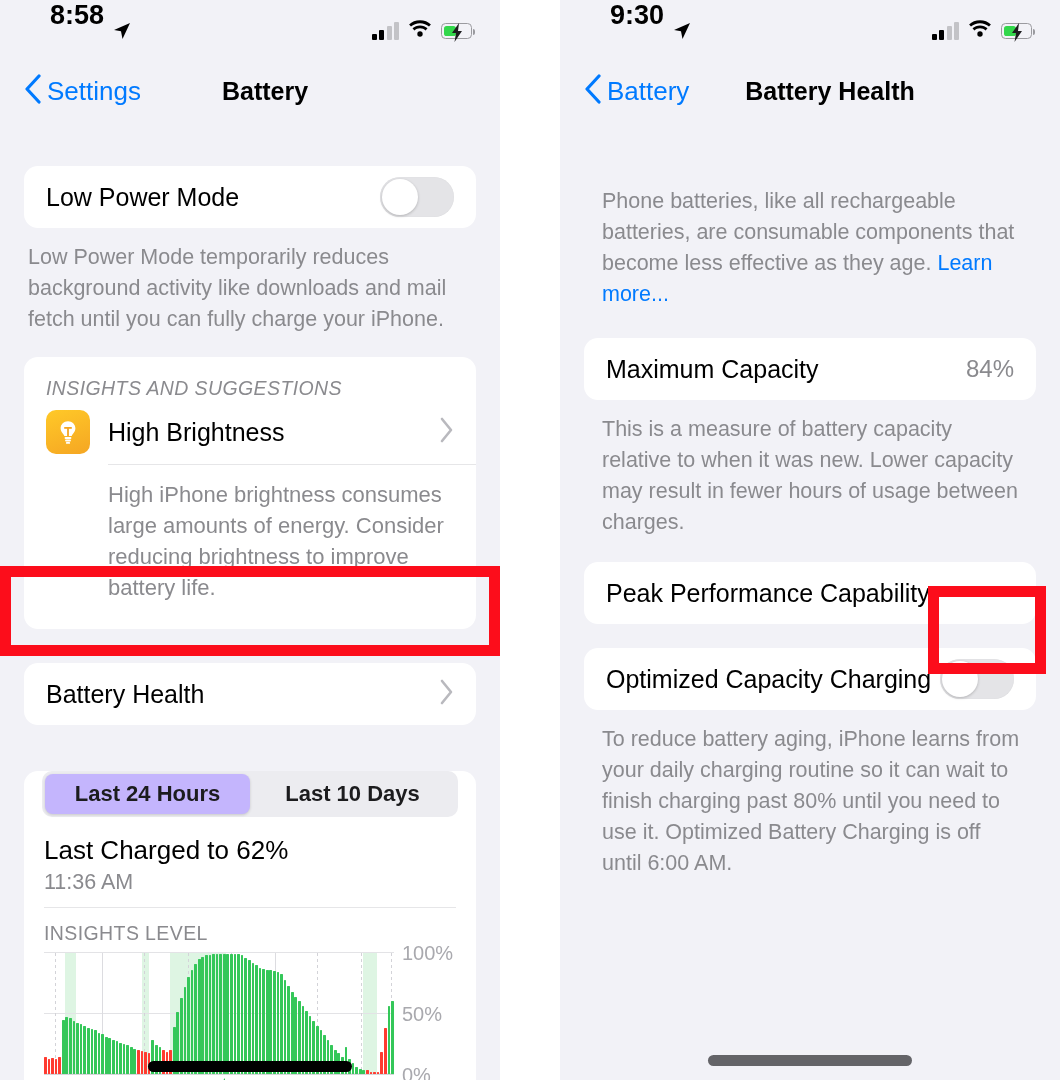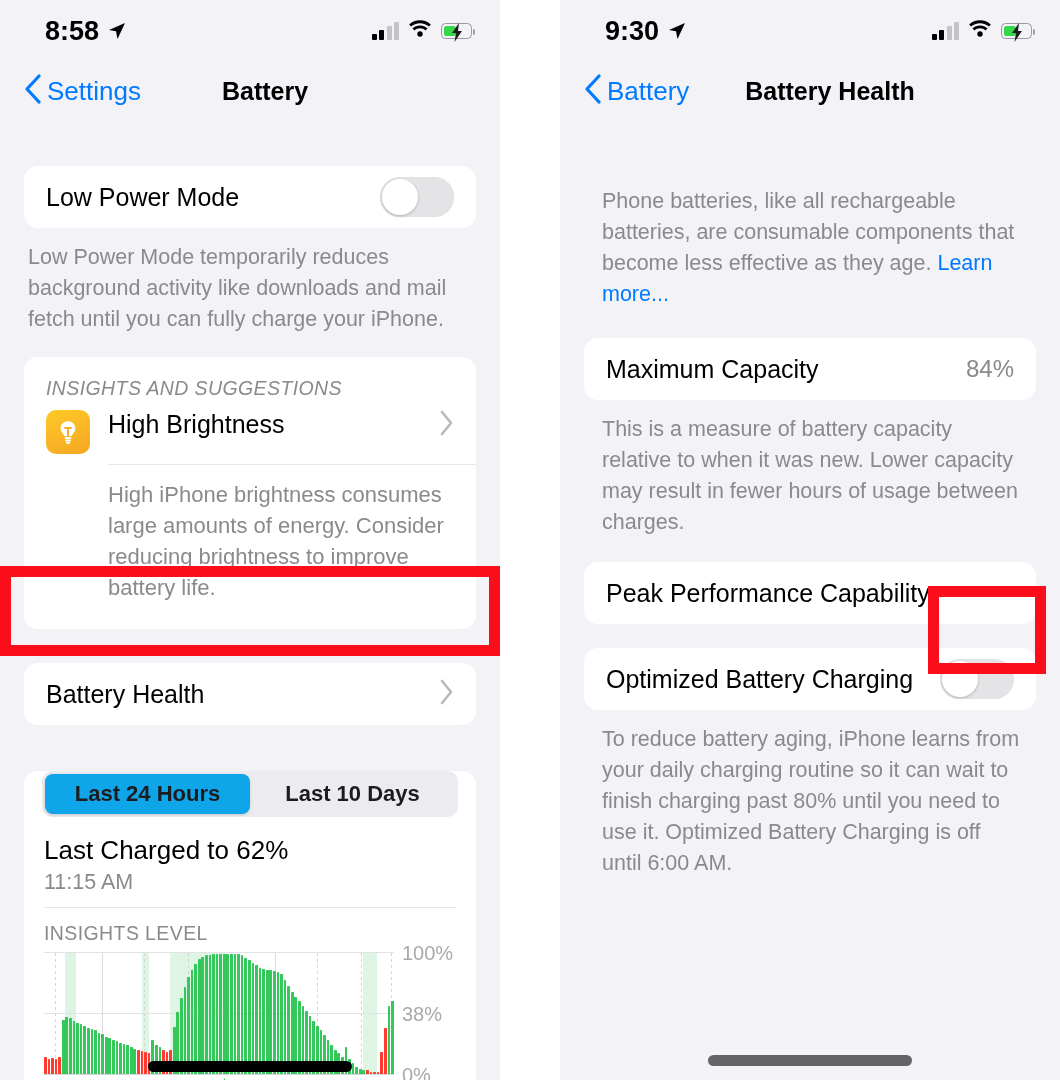--- a/index.html
+++ b/index.html
@@ -14,23 +14,22 @@
   .phone {
     position: absolute; top: 0; height: 1080px;
     background: #f2f2f7; overflow: hidden;
   }
   #phone-left  { left: 0px;   width: 500px; }
   #phone-right { left: 560px; width: 500px; }
 
   
   .statusbar {
     position: relative; height: 62px;
-    display: flex; align-items: center;
-    padding: 0 28px 0 25px;
-    margin-left: 20px;
+    display: flex; 
+    padding: 0 28px 0 50px;
   }
   .clock {
     font-size: 27px; font-weight: bold; color: #000;
     letter-spacing: 0px;
   }
   .loc-arrow { margin-left: 8px; display:flex; align-items:center; }
   .sb-right { margin-left: auto; display: flex; align-items: center; gap: 9px; }
 
   .signal { display: flex; align-items: flex-end; gap: 2.5px; height: 17px; }
   .signal i { display:block; width: 5px; background:#000; border-radius:1px; }
@@ -101,21 +100,21 @@
     background:#fff; box-shadow: 0 1px 3px rgba(0,0,0,.22);
   }
 
   
   .insights { padding: 0 0 4px 0; }
   .insights-hdr {
     font-size: 19.5px; letter-spacing:.4px; color:#8a8a8e;
     padding: 20px 22px 6px 22px;
     font-style: italic;
   }
-  .insight-row { display:flex; padding: 4px 22px 10px 22px; }
+  .insight-row { display:flex; align-items:center; padding: 4px 22px 10px 22px; }
   .bulb-icon {
     width: 44px; height: 44px; border-radius: 10px;
     background: linear-gradient(160deg,#ffc928 0%, #f5a623 100%);
     display:flex; align-items:center; justify-content:center; flex:0 0 auto;
   }
   .insight-title { font-size: 25px; color:#000; margin-left: 18px; }
   .insight-sep { height:1px; background:#e6e6e8; margin-left: 84px; }
   .insight-body {
     font-size: 22px; line-height: 31px; color:#8a8a8e;
     padding: 14px 22px 22px 84px;
@@ -125,21 +124,21 @@
   .usage-card { margin: 0 24px; background:#fff; border-radius:14px; padding-bottom: 6px; }
   .seg {
     display:flex; margin: 16px 18px 0 18px;
     background:#ececf0; border-radius: 10px; padding: 3px; height: 46px;
   }
   .seg > div {
     flex:1; display:flex; align-items:center; justify-content:center;
     font-size: 22px; font-weight:bold; color:#1c1c1e; cursor:pointer;
     border-radius: 8px;
   }
-  .seg > div.active { background:#0ea5e9; box-shadow:0 1px 3px rgba(0,0,0,.16); }
+  .seg > div.active { background:#c4b5fd; box-shadow:0 1px 3px rgba(0,0,0,.16); }
 
   .charged { font-size: 26px; color:#000; padding: 18px 20px 0 20px; }
   .charged-time { font-size: 21.5px; color:#8a8a8e; padding: 4px 20px 12px 20px; }
   .usage-sep { height:1px; background:#e6e6e8; margin: 0 20px; }
   .level-hdr { font-size: 19.5px; letter-spacing:.4px; color:#8a8a8e; padding: 14px 20px 8px 20px; }
 
   .chart-wrap { position:relative; padding: 0 20px 6px 20px; }
   .chart-grid { position:relative; display:flex; }
   .plot {
     position:relative; flex: 1 1 auto; height: 122px;
@@ -281,21 +280,21 @@
     </div>
 
     <div style="height:30px"></div>
 
     <div class="usage-card">
       <div class="seg">
         <div class="active">Last 24 Hours</div>
         <div>Last 10 Days</div>
       </div>
       <div class="charged">Last Charged to 62%</div>
-      <div class="charged-time">11:15 AM</div>
+      <div class="charged-time">11:36 AM</div>
       <div class="usage-sep"></div>
       <div class="level-hdr">INSIGHTS LEVEL</div>
 
       <div class="chart-wrap">
         <div class="chart-grid">
           <div class="plot" id="plot">
               <div class="charge-band" style="left: 6%; width: 3%;"></div>
               <div class="charge-band" style="left: 28%; width: 2%;"></div>
               <div class="charge-band" style="left: 36%; width: 16%;"></div>
               <div class="charge-band" style="left: 91%; width: 4%;"></div>
@@ -407,21 +406,21 @@
                 <i style="height: 2%; background: rgb(255, 59, 48);"></i>
                 <i style="height: 2%; background: rgb(255, 59, 48);"></i>
                 <i style="height: 18%; background: rgb(255, 59, 48);"></i>
                 <i style="height: 38%; background: rgb(255, 59, 48);"></i>
                 <i style="height: 56%; background: rgb(52, 199, 89);"></i>
                 <i style="height: 60%; background: rgb(52, 199, 89);"></i>
               </div>
             </div>
           <div class="ylabels" id="ylabels">
               <span style="bottom: auto; top: 100%;">0%</span>
-              <span style="bottom: auto; top: 50%;">38%</span>
+              <span style="bottom: auto; top: 50%;">50%</span>
               <span style="bottom: auto; top: 0%;">100%</span>
             </div>
         </div>
         <div style="display:flex">
           <div style="flex:1 1 auto">
             <div class="chargebar" id="chargebar">
                 <div class="bolt" style="left: 48%;"><svg width="22" height="26" viewBox="0 0 22 26">
                     <path d="M13 0L2 14h6l-2 12L20 10h-7L13 0z" fill="#34c759" stroke="#ffffff" stroke-width="2.2" stroke-linejoin="round"></path>
                     <path d="M13 0L2 14h6l-2 12L20 10h-7L13 0z" fill="#34c759"></path>
                   </svg></div>
@@ -500,21 +499,21 @@
     <div class="card">
       <div class="row">
         <span class="row-title">Peak Performance Capability</span>
       </div>
     </div>
 
     <div style="height:24px"></div>
 
     <div class="card">
       <div class="row">
-        <span class="row-title">Optimized Battery Charging</span>
+        <span class="row-title">Optimized Capacity Charging</span>
         <div class="toggle">
             <div class="knob"></div>
           </div>
       </div>
     </div>
     <div class="footnote">To reduce battery aging, iPhone learns from your daily charging routine so it can wait to finish charging past 80% until you need to use it. Optimized Battery Charging is off until 6:00 AM.</div>
 
     <div class="home-ind"></div>
   </div>
 

